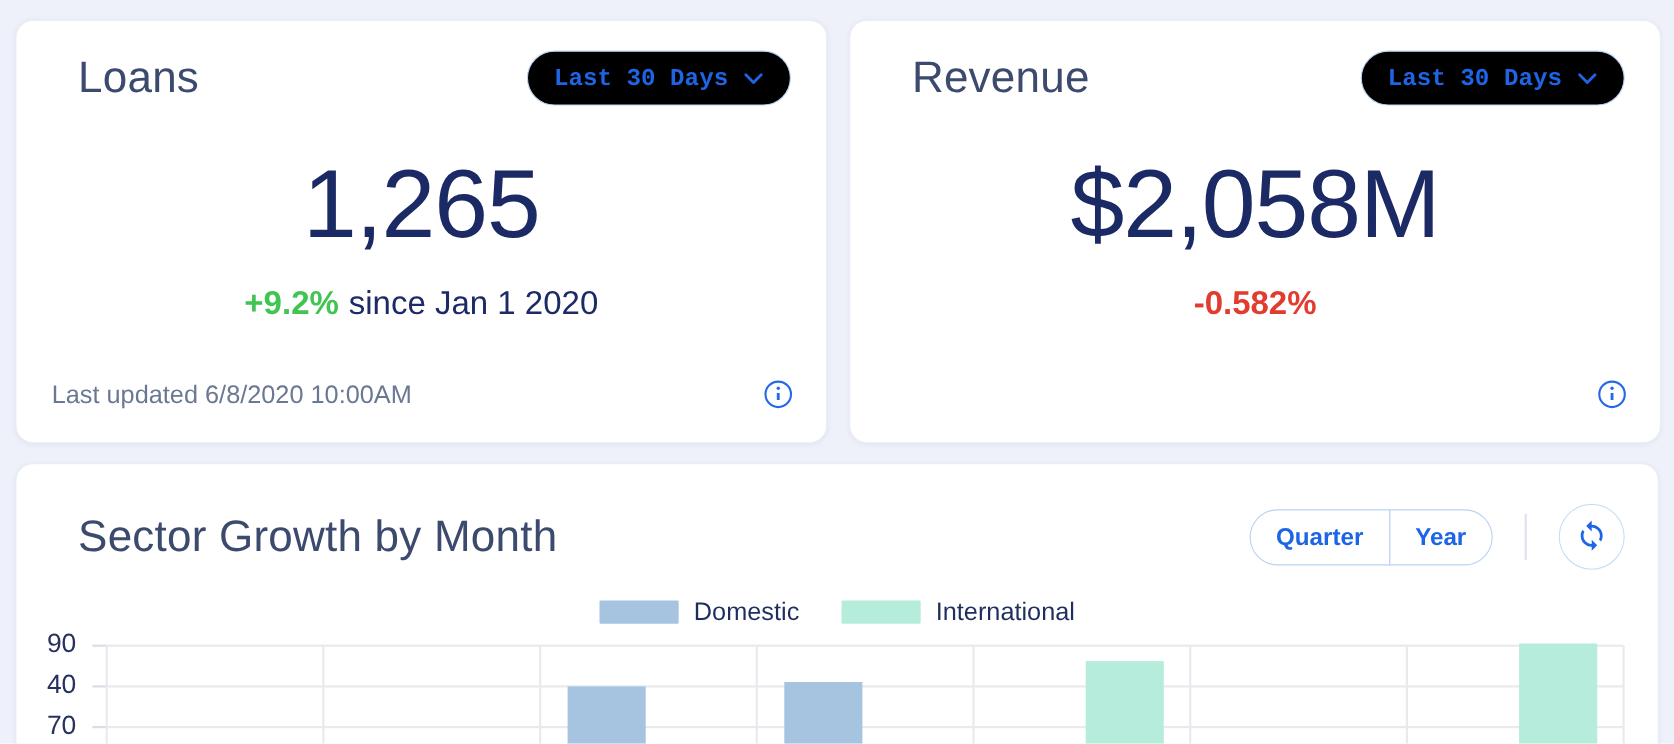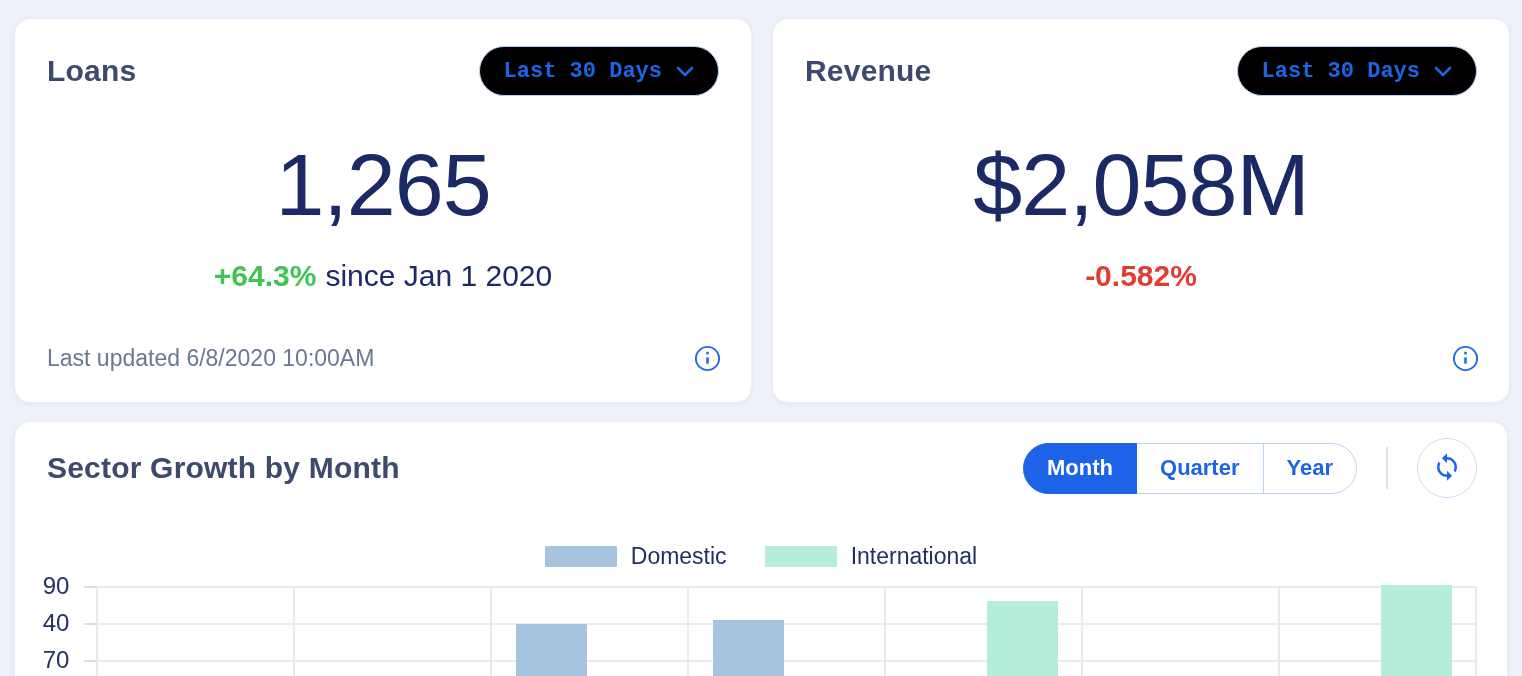--- a/index.html
+++ b/index.html
@@ -20,22 +20,23 @@
   #loans-card   { left: 14px;  top: 18px;  width: 738px;  height: 385px; }
   #revenue-card { left: 772px; top: 18px;  width: 738px;  height: 385px; }
   #sector-card  { left: 14px;  top: 421px; width: 1494px; height: 430px; }
 
   .card-header {
     position: absolute; top: 26px; left: 32px; right: 32px;
     height: 52px;
     display: flex; justify-content: space-between; align-items: center;
   }
   .card-title {
-    font-size: 30px; font-weight: 700; color: #3c4a6e;
+    font-size: 40px; font-weight: 400; color: #3c4a6e;
     letter-spacing: 0.2px;
+    margin-left: 24px;
   }
   .pill-dropdown {
     display: flex; align-items: center; gap: 14px;
     height: 50px; padding: 0 24px;
     background: #000000;
     border: 1.5px solid #b9d3f2; border-radius: 26px;
     color: #1d65e5; font-size: 22px; font-weight: 600;
     font-family: Liberation Mono, monospace; cursor: pointer;
   }
   .big-value {
@@ -53,21 +54,21 @@
   .delta-context { color: #1c2a66; font-weight: 400; margin-left: 9px; }
   .card-footer {
     position: absolute; left: 32px; right: 30px; bottom: 30px;
     display: flex; justify-content: space-between; align-items: center;
     color: #6b7892; font-size: 23px;
   }
   .card-footer.icon-only { justify-content: flex-end; }
   .icon-btn { background: none; border: none; padding: 0; cursor: pointer; line-height: 0; }
 
   
-  #sector-card .card-header { top: 16px; right: 30px; height: 60px; }
+  #sector-card .card-header { top: 36px; right: 30px; height: 60px; }
   .header-controls { display: flex; align-items: center; }
   .tabs { display: flex; height: 51px; }
   .tab {
     display: flex; align-items: center; justify-content: center;
     padding: 0 23px; margin-left: -1px;
     background: #fff; border: 1px solid #b9d3f2;
     color: #1d65e5; font-size: 22px; font-weight: 600;
     font-family: inherit; cursor: pointer;
   }
   .tab:first-child { border-radius: 26px 0 0 26px; margin-left: 0; }
@@ -110,21 +111,21 @@
       <span>Last 30 Days</span>
       <span class="icon-btn">
         <svg width="18" height="11" viewBox="0 0 18 11">
             <path d="M2 2l7 7 7-7" fill="none" stroke="#1d65e5" stroke-width="2.6" stroke-linecap="round" stroke-linejoin="round"></path>
           </svg>
       </span>
     </button>
   </div>
   <div class="big-value">1,265</div>
   <div class="delta-row">
-    <span class="delta-pos">+64.3%</span><span class="delta-context">since Jan 1 2020</span>
+    <span class="delta-pos">+9.2%</span><span class="delta-context">since Jan 1 2020</span>
   </div>
   <div class="card-footer">
     <span>Last updated 6/8/2020 10:00AM</span>
     <button class="icon-btn">
       <span>
         <svg width="27" height="27" viewBox="0 0 24 24" fill="none" stroke="#2268e8" stroke-width="1.7">
             <circle cx="12" cy="12" r="10.3"></circle>
             <line x1="12" y1="11" x2="12" y2="16.6" stroke-width="2.3"></line>
             <circle cx="12" cy="7.1" r="1.35" fill="#2268e8" stroke="none"></circle>
           </svg>
@@ -160,21 +161,20 @@
       </span>
     </button>
   </div>
 </section>
 
 <section class="card" id="sector-card">
   <div class="card-header">
     <div class="card-title">Sector Growth by Month</div>
     <div class="header-controls">
       <div class="tabs">
-        <button class="tab selected">Month</button>
         <button class="tab">Quarter</button>
         <button class="tab">Year</button>
       </div>
       <div class="v-divider"></div>
       <button class="refresh-btn">
         <span>
           <svg width="30" height="30" viewBox="0 0 24 24" fill="#1d65e5">
               <path d="M12 4V1L8 5l4 4V6c3.31 0 6 2.69 6 6 0 1.01-.25 1.97-.7 2.8l1.46 1.46A7.93 7.93 0 0 0 20 12c0-4.42-3.58-8-8-8zm0 14c-3.31 0-6-2.69-6-6 0-1.01.25-1.97.7-2.8L5.24 7.74A7.93 7.93 0 0 0 4 12c0 4.42 3.58 8 8 8v3l4-4-4-4v3z"></path>
             </svg>
         </span>

